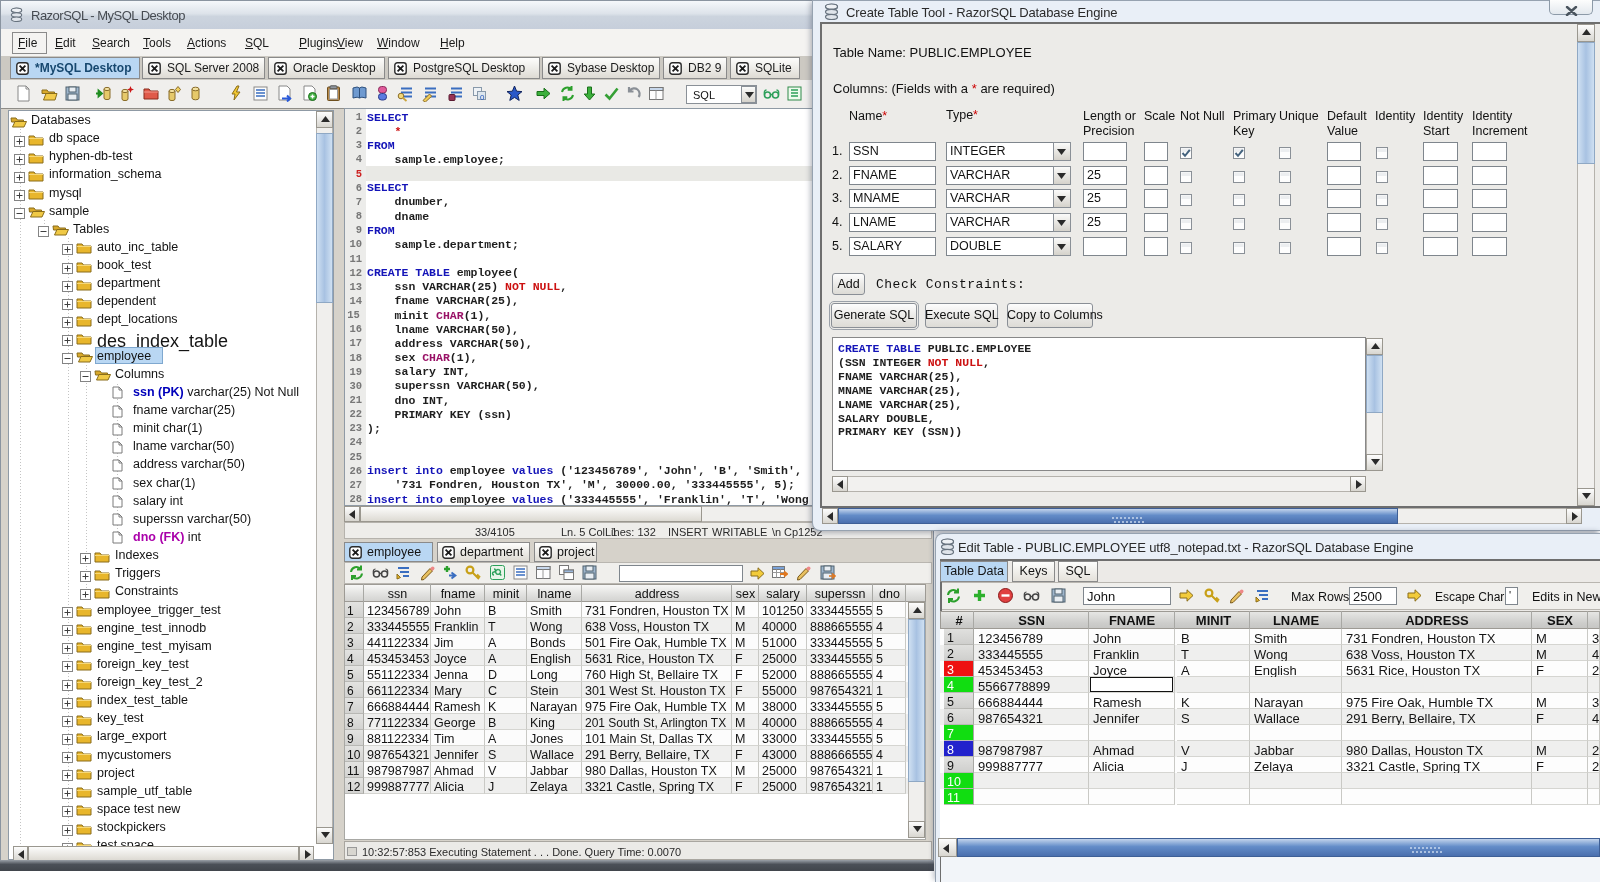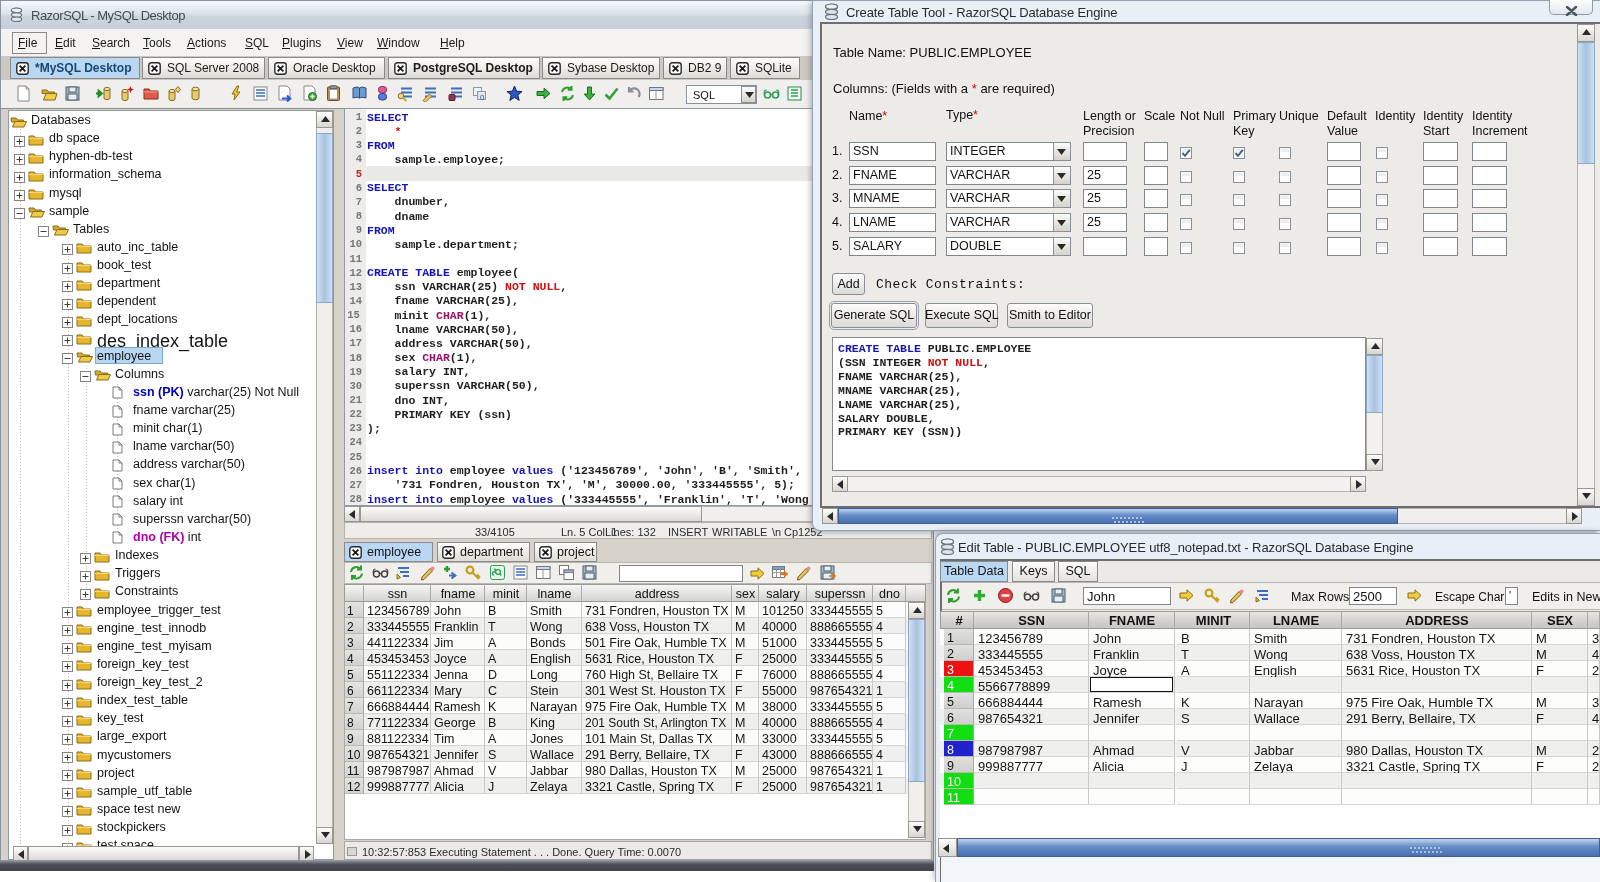--- a/index.html
+++ b/index.html
@@ -13,21 +13,21 @@
     </svg></div>
 <div class="tx" style="left:31px;top:8px;font-size:13px;letter-spacing:-0.5px;color:#464b52;">RazorSQL - MySQL Desktop</div>
 <div style="position:absolute;left:1px;top:29px;width:932px;height:27px;background:#f4f3f1;border-bottom:1px solid #c9c6bf;"></div>
 <div style="position:absolute;left:12px;top:32px;width:33px;height:20px;border:1px solid #8a8a8a;"></div>
 <div class="tx" style="left:18px;top:36px;font-size:12px;color:#1a1a1a;"><span style="text-decoration:underline">F</span>ile</div>
 <div class="tx" style="left:55px;top:36px;font-size:12px;color:#1a1a1a;"><span style="text-decoration:underline">E</span>dit</div>
 <div class="tx" style="left:92px;top:36px;font-size:12px;color:#1a1a1a;"><span style="text-decoration:underline">S</span>earch</div>
 <div class="tx" style="left:143px;top:36px;font-size:12px;color:#1a1a1a;"><span style="text-decoration:underline">T</span>ools</div>
 <div class="tx" style="left:187px;top:36px;font-size:12px;color:#1a1a1a;"><span style="text-decoration:underline">A</span>ctions</div>
 <div class="tx" style="left:245px;top:36px;font-size:12px;color:#1a1a1a;"><span style="text-decoration:underline">S</span>QL</div>
-<div class="tx" style="left:282px;top:36px;font-size:12px;color:#1a1a1a;"><span style="text-decoration:underline">P</span>lugins</div>
+<div class="tx" style="left:299px;top:36px;font-size:12px;color:#1a1a1a;"><span style="text-decoration:underline">P</span>lugins</div>
 <div class="tx" style="left:337px;top:36px;font-size:12px;color:#1a1a1a;"><span style="text-decoration:underline">V</span>iew</div>
 <div class="tx" style="left:377px;top:36px;font-size:12px;color:#1a1a1a;"><span style="text-decoration:underline">W</span>indow</div>
 <div class="tx" style="left:440px;top:36px;font-size:12px;color:#1a1a1a;"><span style="text-decoration:underline">H</span>elp</div>
 <div style="position:absolute;left:1px;top:56px;width:932px;height:24px;background:#ccc9c2;border-bottom:1px solid #9a978f;"></div>
 <div style="position:absolute;left:10px;top:57px;width:130px;height:22px;background:#b9d7f3;border:1px solid #8a8a8a;box-sizing:border-box;"></div>
 <div style="position:absolute;left:16px;top:61px;width:13px;height:13px;"><svg width="13" height="13" viewBox="0 0 13 13">
       <rect x="0.8" y="0.8" width="11.4" height="11.4" rx="2.5" fill="#fdfdfd" stroke="#2a2a2a" stroke-width="1.4"></rect>
       <path d="M3.6 3.6 L9.4 9.4 M9.4 3.6 L3.6 9.4" stroke="#1a1a1a" stroke-width="1.8"></path>
     </svg></div>
 <div class="tx" style="left:35px;top:61px;font-size:12px;font-weight:bold;color:#17486f;">*MySQL Desktop</div>
@@ -41,21 +41,21 @@
 <div style="position:absolute;left:274px;top:61px;width:13px;height:13px;"><svg width="13" height="13" viewBox="0 0 13 13">
       <rect x="0.8" y="0.8" width="11.4" height="11.4" rx="2.5" fill="#fdfdfd" stroke="#2a2a2a" stroke-width="1.4"></rect>
       <path d="M3.6 3.6 L9.4 9.4 M9.4 3.6 L3.6 9.4" stroke="#1a1a1a" stroke-width="1.8"></path>
     </svg></div>
 <div class="tx" style="left:293px;top:61px;font-size:12px;font-weight:normal;color:#1c1c1c;">Oracle Desktop</div>
 <div style="position:absolute;left:388px;top:57px;width:152px;height:22px;background:linear-gradient(#fdfdfc,#dedbd4);border:1px solid #8a8a8a;box-sizing:border-box;"></div>
 <div style="position:absolute;left:394px;top:61px;width:13px;height:13px;"><svg width="13" height="13" viewBox="0 0 13 13">
       <rect x="0.8" y="0.8" width="11.4" height="11.4" rx="2.5" fill="#fdfdfd" stroke="#2a2a2a" stroke-width="1.4"></rect>
       <path d="M3.6 3.6 L9.4 9.4 M9.4 3.6 L3.6 9.4" stroke="#1a1a1a" stroke-width="1.8"></path>
     </svg></div>
-<div class="tx" style="left:413px;top:61px;font-size:12px;font-weight:bold;color:#1c1c1c;">PostgreSQL Desktop</div>
+<div class="tx" style="left:413px;top:61px;font-size:12px;font-weight:normal;color:#1c1c1c;">PostgreSQL Desktop</div>
 <div style="position:absolute;left:542px;top:57px;width:118px;height:22px;background:linear-gradient(#fdfdfc,#dedbd4);border:1px solid #8a8a8a;box-sizing:border-box;"></div>
 <div style="position:absolute;left:548px;top:61px;width:13px;height:13px;"><svg width="13" height="13" viewBox="0 0 13 13">
       <rect x="0.8" y="0.8" width="11.4" height="11.4" rx="2.5" fill="#fdfdfd" stroke="#2a2a2a" stroke-width="1.4"></rect>
       <path d="M3.6 3.6 L9.4 9.4 M9.4 3.6 L3.6 9.4" stroke="#1a1a1a" stroke-width="1.8"></path>
     </svg></div>
 <div class="tx" style="left:567px;top:61px;font-size:12px;font-weight:normal;color:#1c1c1c;">Sybase Desktop</div>
 <div style="position:absolute;left:663px;top:57px;width:64px;height:22px;background:linear-gradient(#fdfdfc,#dedbd4);border:1px solid #8a8a8a;box-sizing:border-box;"></div>
 <div style="position:absolute;left:669px;top:61px;width:13px;height:13px;"><svg width="13" height="13" viewBox="0 0 13 13">
       <rect x="0.8" y="0.8" width="11.4" height="11.4" rx="2.5" fill="#fdfdfd" stroke="#2a2a2a" stroke-width="1.4"></rect>
       <path d="M3.6 3.6 L9.4 9.4 M9.4 3.6 L3.6 9.4" stroke="#1a1a1a" stroke-width="1.8"></path>
@@ -830,21 +830,21 @@
 <div class="tx" style="left:434px;top:667.5px;font-size:12.5px;color:#141414;">Jenna</div>
 <div style="position:absolute;left:485px;top:666.0px;width:42px;height:16.0px;border-right:1px solid #c9c9c5;border-bottom:1px solid #d5d5d1;box-sizing:border-box;"></div>
 <div class="tx" style="left:488px;top:667.5px;font-size:12.5px;color:#141414;">D</div>
 <div style="position:absolute;left:527px;top:666.0px;width:55px;height:16.0px;border-right:1px solid #c9c9c5;border-bottom:1px solid #d5d5d1;box-sizing:border-box;"></div>
 <div class="tx" style="left:530px;top:667.5px;font-size:12.5px;color:#141414;">Long</div>
 <div style="position:absolute;left:582px;top:666.0px;width:150px;height:16.0px;border-right:1px solid #c9c9c5;border-bottom:1px solid #d5d5d1;box-sizing:border-box;"></div>
 <div class="tx" style="left:585px;top:667.5px;font-size:12.5px;color:#141414;">760 High St, Bellaire TX</div>
 <div style="position:absolute;left:732px;top:666.0px;width:27px;height:16.0px;border-right:1px solid #c9c9c5;border-bottom:1px solid #d5d5d1;box-sizing:border-box;"></div>
 <div class="tx" style="left:735px;top:667.5px;font-size:12.5px;color:#141414;">F</div>
 <div style="position:absolute;left:759px;top:666.0px;width:48px;height:16.0px;border-right:1px solid #c9c9c5;border-bottom:1px solid #d5d5d1;box-sizing:border-box;"></div>
-<div class="tx" style="left:762px;top:667.5px;font-size:12.5px;color:#141414;">76000</div>
+<div class="tx" style="left:762px;top:667.5px;font-size:12.5px;color:#141414;">52000</div>
 <div style="position:absolute;left:807px;top:666.0px;width:66px;height:16.0px;border-right:1px solid #c9c9c5;border-bottom:1px solid #d5d5d1;box-sizing:border-box;"></div>
 <div class="tx" style="left:810px;top:667.5px;font-size:12.5px;color:#141414;">888665555</div>
 <div style="position:absolute;left:873px;top:666.0px;width:33px;height:16.0px;border-right:1px solid #c9c9c5;border-bottom:1px solid #d5d5d1;box-sizing:border-box;"></div>
 <div class="tx" style="left:876px;top:667.5px;font-size:12.5px;color:#141414;">4</div>
 <div style="position:absolute;left:345px;top:682.0px;width:580px;height:16.0px;background:#efefee;"></div>
 <div style="position:absolute;left:345px;top:682.0px;width:19px;height:16.0px;background:linear-gradient(#e3e3e1,#d2d2d0);border-right:1px solid #a8a8a4;border-bottom:1px solid #b8b8b4;box-sizing:border-box;"></div>
 <div class="tx" style="left:347px;top:683.5px;font-size:12px;color:#111;">6</div>
 <div style="position:absolute;left:364px;top:682.0px;width:67px;height:16.0px;border-right:1px solid #c9c9c5;border-bottom:1px solid #d5d5d1;box-sizing:border-box;"></div>
 <div class="tx" style="left:367px;top:683.5px;font-size:12.5px;color:#141414;">661122334</div>
 <div style="position:absolute;left:431px;top:682.0px;width:54px;height:16.0px;border-right:1px solid #c9c9c5;border-bottom:1px solid #d5d5d1;box-sizing:border-box;"></div>
@@ -1184,21 +1184,21 @@
 <div style="position:absolute;left:1423px;top:236.8px;width:35px;height:19px;background:#fff;border:1px solid #7f868d;box-sizing:border-box;font:normal 12.5px 'Liberation Sans', sans-serif;color:#111;padding:1px 0 0 3px;overflow:hidden;white-space:nowrap;"></div>
 <div style="position:absolute;left:1472px;top:236.8px;width:35px;height:19px;background:#fff;border:1px solid #7f868d;box-sizing:border-box;font:normal 12.5px 'Liberation Sans', sans-serif;color:#111;padding:1px 0 0 3px;overflow:hidden;white-space:nowrap;"></div>
 <div style="position:absolute;left:832px;top:273px;width:33px;height:22px;background:linear-gradient(#fdfdfd,#e8e7e4 60%,#dddbd6);border:1px solid #8a8f96;border-radius:3px;box-sizing:border-box;"></div>
 <div class="tx" style="left:832px;top:276.5px;width:33px;text-align:center;font-size:12.5px;color:#111;">Add</div>
 <div class="tx" style="left:876px;top:277px;font:13px 'Liberation Mono', monospace;color:#111;letter-spacing:0.5px;">Check Constraints:</div>
 <div style="position:absolute;left:831px;top:303px;width:86px;height:25px;background:linear-gradient(#fdfdfd,#e8e7e4 60%,#dddbd6);border:1px solid #8a8f96;border-radius:3px;box-sizing:border-box;outline:1px solid #9aa0a8;outline-offset:1px;"></div>
 <div class="tx" style="left:831px;top:308.0px;width:86px;text-align:center;font-size:12.5px;color:#111;">Generate SQL</div>
 <div style="position:absolute;left:925px;top:303px;width:73px;height:25px;background:linear-gradient(#fdfdfd,#e8e7e4 60%,#dddbd6);border:1px solid #8a8f96;border-radius:3px;box-sizing:border-box;"></div>
 <div class="tx" style="left:925px;top:308.0px;width:73px;text-align:center;font-size:12.5px;color:#111;">Execute SQL</div>
 <div style="position:absolute;left:1007px;top:303px;width:86px;height:25px;background:linear-gradient(#fdfdfd,#e8e7e4 60%,#dddbd6);border:1px solid #8a8f96;border-radius:3px;box-sizing:border-box;"></div>
-<div class="tx" style="left:1007px;top:308.0px;width:86px;text-align:center;font-size:12.5px;color:#111;">Smith to Editor</div>
+<div class="tx" style="left:1007px;top:308.0px;width:86px;text-align:center;font-size:12.5px;color:#111;">Copy to Columns</div>
 <div style="position:absolute;left:832px;top:337px;width:534px;height:134px;background:#fff;border:1px solid #888;box-sizing:border-box;"></div>
 <div class="tx" style="left:838px;top:342.0px;font:bold 11.5px 'Liberation Mono', monospace;color:#1e1e1e;white-space:pre;"><span style="color:#1414b8">CREATE TABLE</span> PUBLIC.EMPLOYEE</div>
 <div class="tx" style="left:838px;top:355.9px;font:bold 11.5px 'Liberation Mono', monospace;color:#1e1e1e;white-space:pre;">(SSN INTEGER <span style="color:#cc1111">NOT NULL</span>,</div>
 <div class="tx" style="left:838px;top:369.8px;font:bold 11.5px 'Liberation Mono', monospace;color:#1e1e1e;white-space:pre;">FNAME VARCHAR(25),</div>
 <div class="tx" style="left:838px;top:383.7px;font:bold 11.5px 'Liberation Mono', monospace;color:#1e1e1e;white-space:pre;">MNAME VARCHAR(25),</div>
 <div class="tx" style="left:838px;top:397.6px;font:bold 11.5px 'Liberation Mono', monospace;color:#1e1e1e;white-space:pre;">LNAME VARCHAR(25),</div>
 <div class="tx" style="left:838px;top:411.5px;font:bold 11.5px 'Liberation Mono', monospace;color:#1e1e1e;white-space:pre;">SALARY DOUBLE,</div>
 <div class="tx" style="left:838px;top:425.4px;font:bold 11.5px 'Liberation Mono', monospace;color:#1e1e1e;white-space:pre;">PRIMARY KEY (SSN))</div>
 <div style="position:absolute;left:1366px;top:338px;width:17px;height:133px;background:#f2f1ef;border:1px solid #b5b2ac;box-sizing:border-box;"></div>
 <div style="position:absolute;left:1366px;top:338px;width:17px;height:17px;background:linear-gradient(#fdfdfd,#d8d6d0);border:1px solid #9a978f;box-sizing:border-box;">

